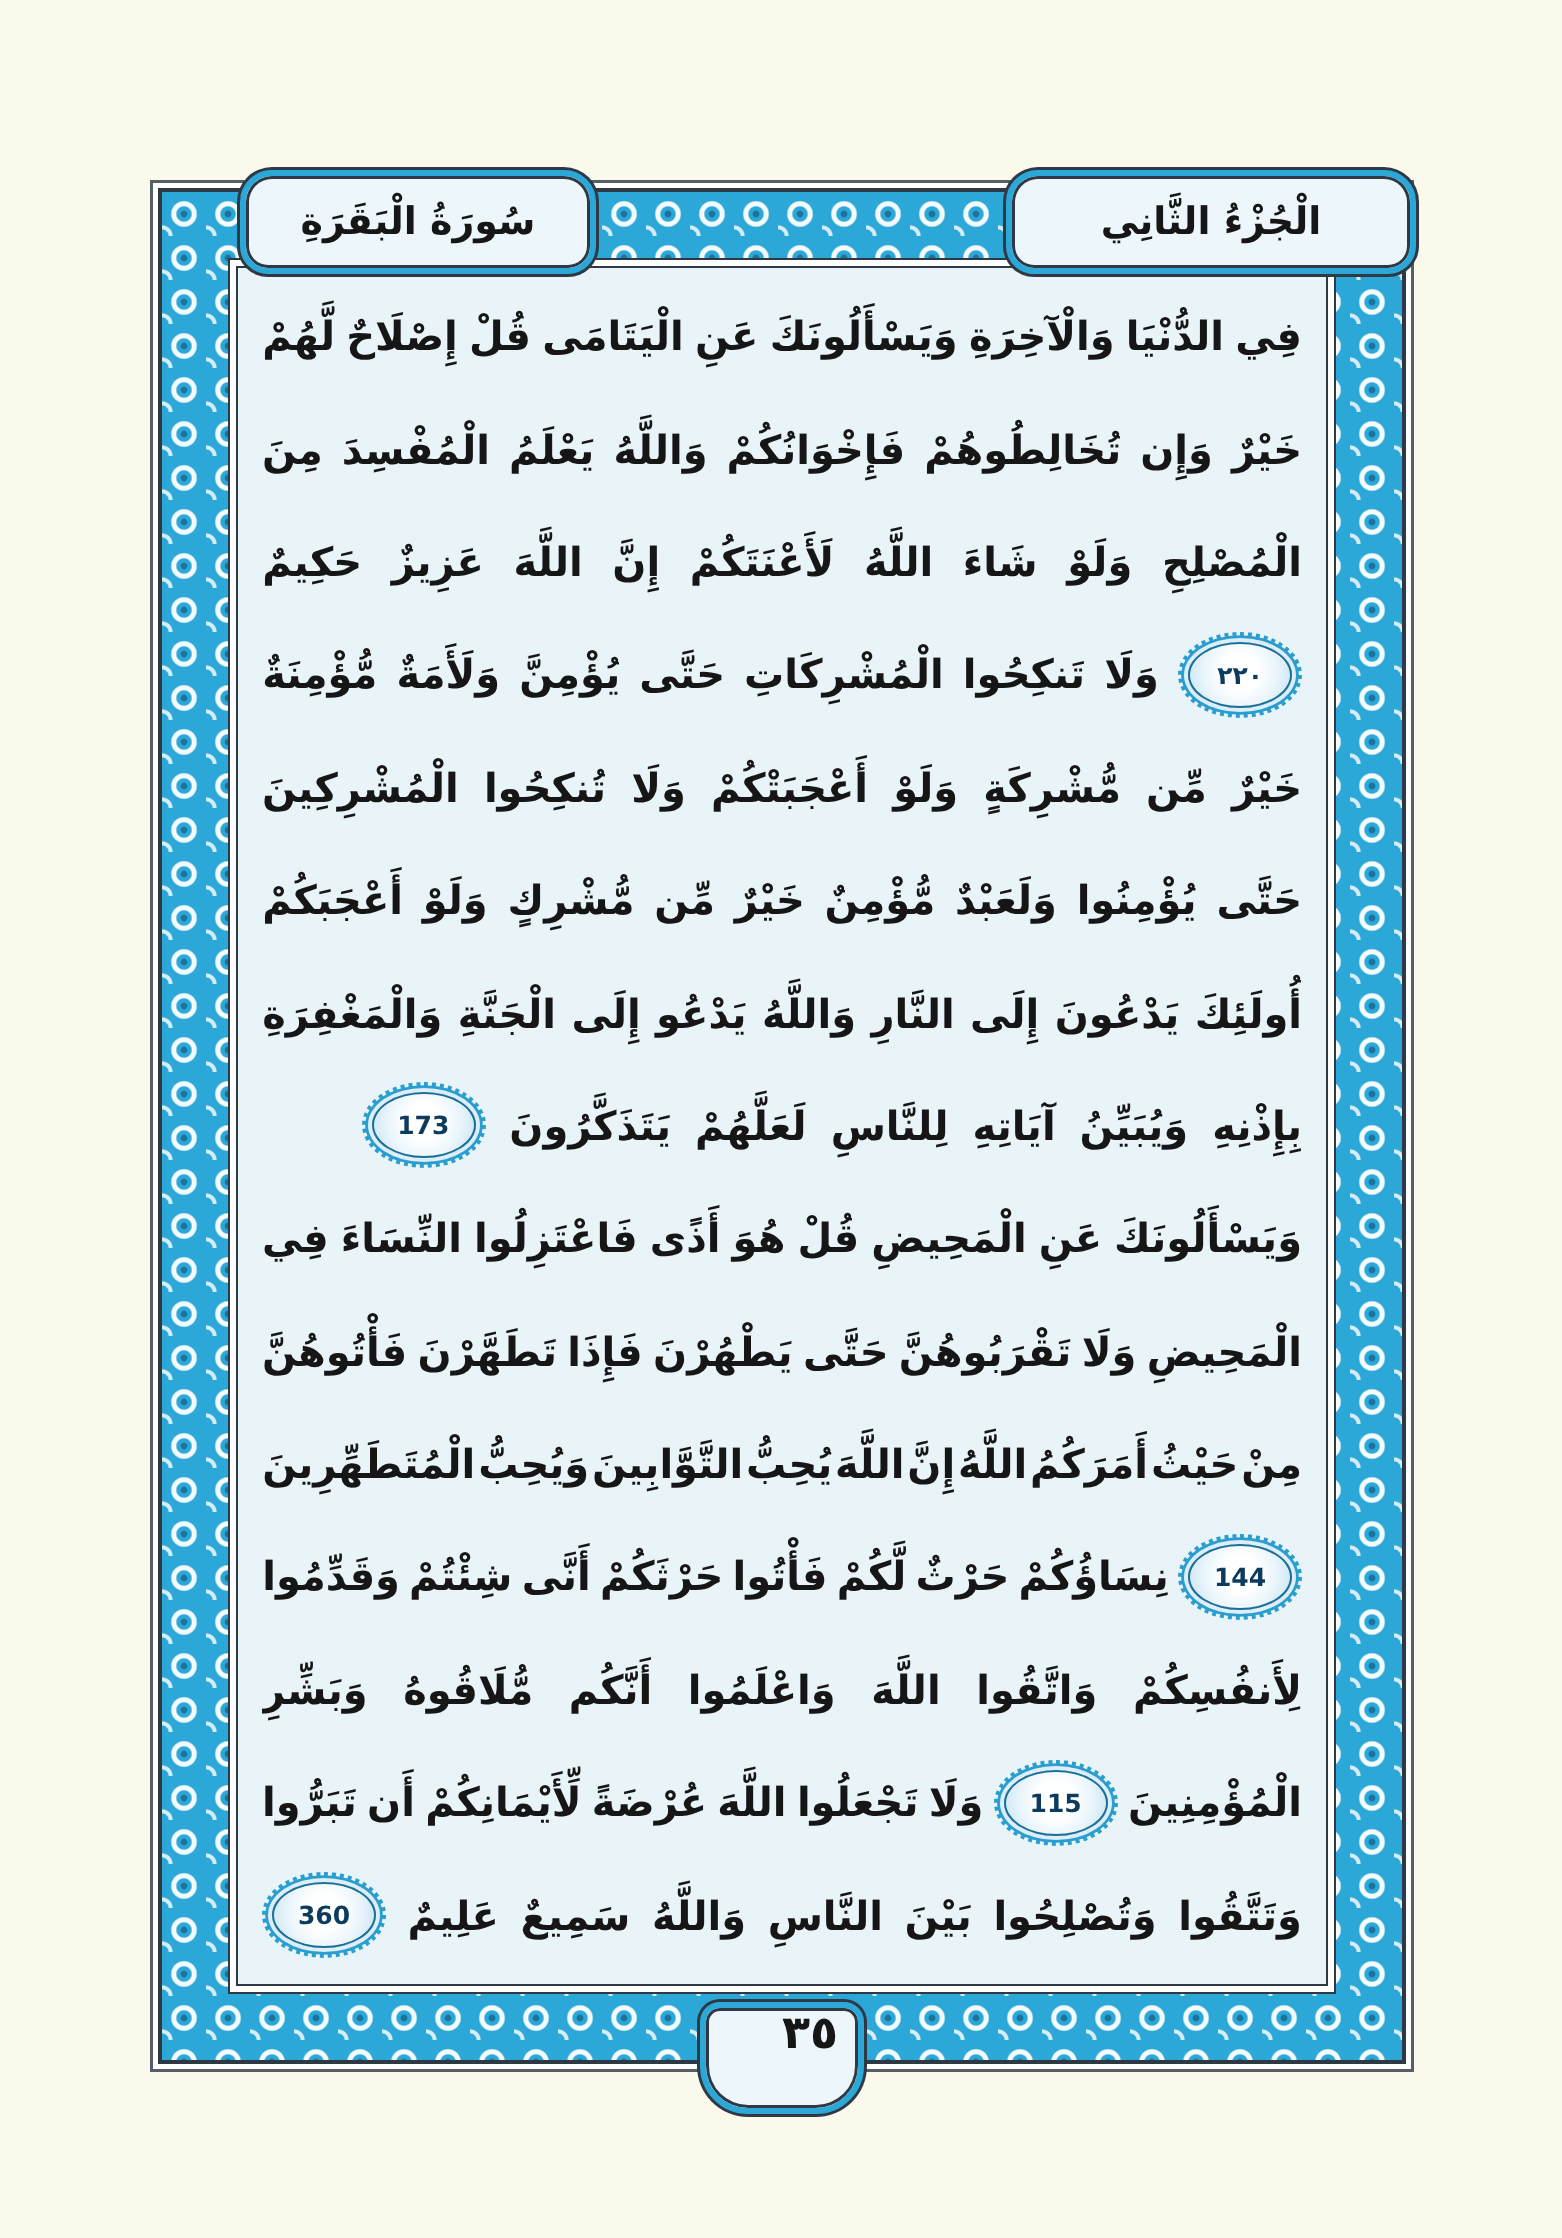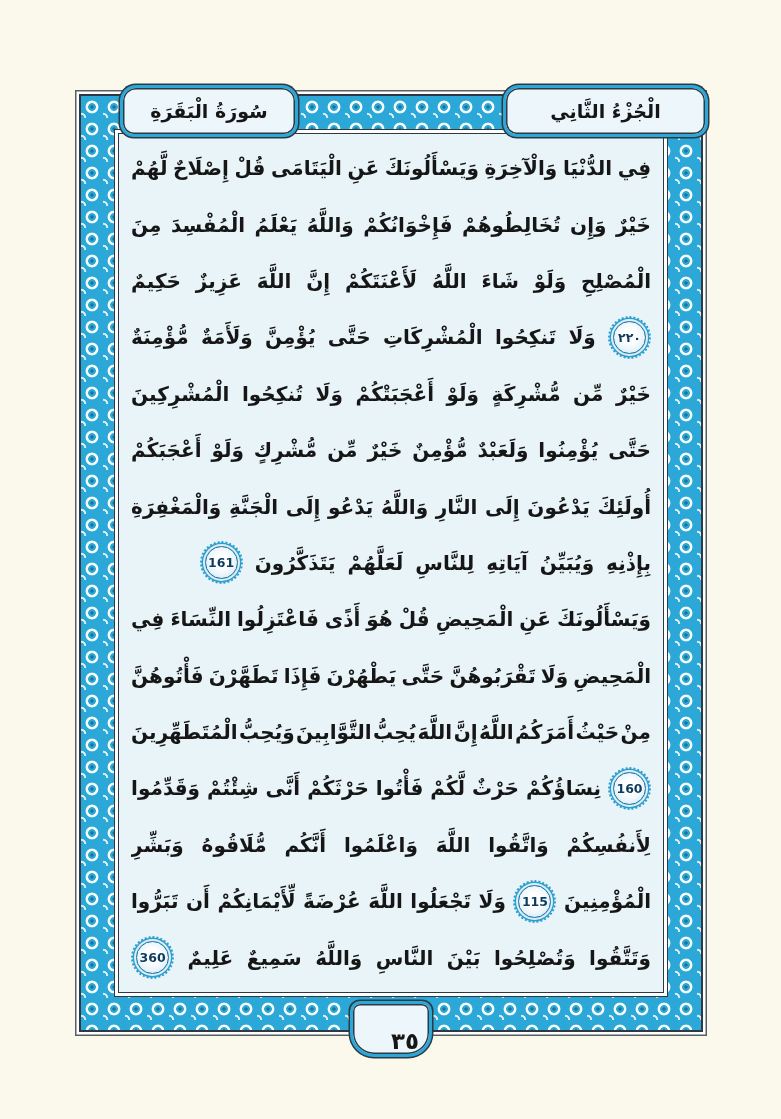--- a/index.html
+++ b/index.html
@@ -47,21 +47,21 @@
     display:flex;align-items:center;justify-content:space-between;
     height:54px;overflow:hidden;
     color:var(--ink);
     font-size:20px;font-weight:bold;
     white-space:nowrap;
   }
   .line.no-fill{justify-content:flex-start;column-gap:12px;}
   .w{white-space:nowrap;}
   .marker{
     flex:0 0 auto;
-    width:33px;height:33px;border-radius:50%;
+    width:52px;height:33px;border-radius:50%;
     background:radial-gradient(circle at 50% 45%, #ffffff 30%, var(--marker-fill) 60%, #cfe8f4 85%);
     border:1.5px solid var(--band-dark);
     box-shadow:0 0 0 2px #ddeef8, 0 0 0 3.4px var(--marker-border);
     outline:2px dotted var(--marker-border);
     outline-offset:3px;
     display:flex;align-items:center;justify-content:center;
     font-size:12.5px;font-weight:bold;color:#0d3b5e;
     margin:0 5px;
   }
   
@@ -76,21 +76,21 @@
   }
   .cartouche-surah{left:120px;width:178px;}
   .cartouche-juz{left:503px;width:205px;text-align:center;}
   
   .page-tab{
     position:absolute;left:350px;top:1001px;width:82px;height:56px;z-index:3;
     background:var(--cartouche-bg);
     border:3px solid var(--band);
     border-radius:10px 10px 24px 24px;
     box-shadow:0 0 0 1.5px var(--frame-line), inset 0 0 0 1.5px var(--frame-line);
-    display:flex;align-items:flex-end;justify-content:center;
+    display:flex;align-items:flex-start;justify-content:center;
     color:var(--ink);font-size:23px;font-weight:bold;padding-left:28px;
   }
 </style>
 </head>
 <body>
 
 <div class="page">
 
   <div class="cartouche cartouche-surah">
     <span>سُورَةُ الْبَقَرَةِ</span>
@@ -177,21 +177,21 @@
             <span class="w">الْجَنَّةِ</span>
             <span class="w">وَالْمَغْفِرَةِ</span>
           </div>
           <div class="line no-fill">
             <span class="w">بِإِذْنِهِ</span>
             <span class="w">وَيُبَيِّنُ</span>
             <span class="w">آيَاتِهِ</span>
             <span class="w">لِلنَّاسِ</span>
             <span class="w">لَعَلَّهُمْ</span>
             <span class="w">يَتَذَكَّرُونَ</span>
-            <span class="marker">161</span>
+            <span class="marker">173</span>
           </div>
           <div class="line">
             <span class="w">وَيَسْأَلُونَكَ</span>
             <span class="w">عَنِ</span>
             <span class="w">الْمَحِيضِ</span>
             <span class="w">قُلْ</span>
             <span class="w">هُوَ</span>
             <span class="w">أَذًى</span>
             <span class="w">فَاعْتَزِلُوا</span>
             <span class="w">النِّسَاءَ</span>
@@ -213,21 +213,21 @@
             <span class="w">أَمَرَكُمُ</span>
             <span class="w">اللَّهُ</span>
             <span class="w">إِنَّ</span>
             <span class="w">اللَّهَ</span>
             <span class="w">يُحِبُّ</span>
             <span class="w">التَّوَّابِينَ</span>
             <span class="w">وَيُحِبُّ</span>
             <span class="w">الْمُتَطَهِّرِينَ</span>
           </div>
           <div class="line">
-            <span class="marker">160</span>
+            <span class="marker">144</span>
             <span class="w">نِسَاؤُكُمْ</span>
             <span class="w">حَرْثٌ</span>
             <span class="w">لَّكُمْ</span>
             <span class="w">فَأْتُوا</span>
             <span class="w">حَرْثَكُمْ</span>
             <span class="w">أَنَّى</span>
             <span class="w">شِئْتُمْ</span>
             <span class="w">وَقَدِّمُوا</span>
           </div>
           <div class="line">

